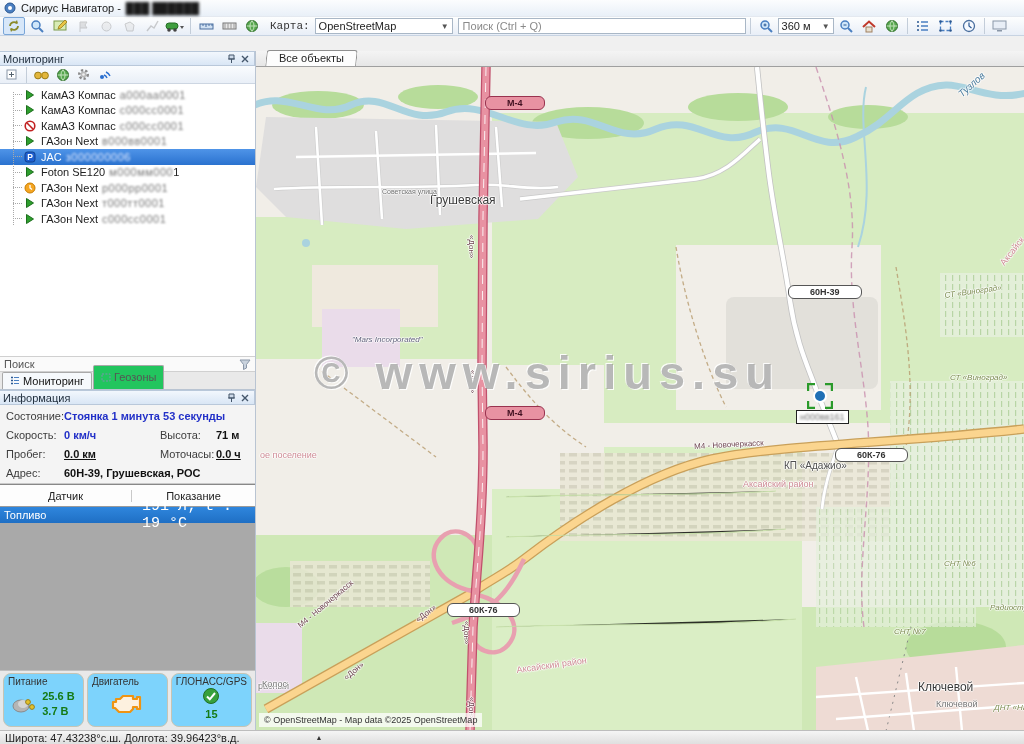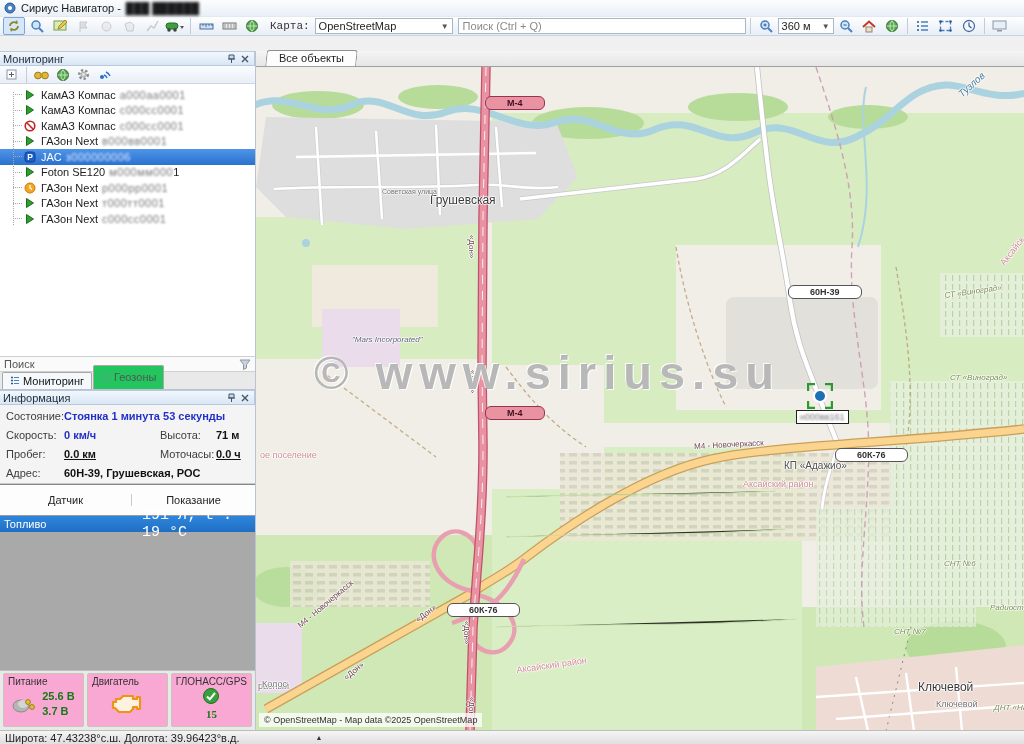--- a/index.html
+++ b/index.html
@@ -57,34 +57,34 @@
   
   .infogrid{background:#f4f4f4;padding:5px 6px 4px;display:grid;
     grid-template-columns:58px 96px 56px auto;row-gap:7px;align-items:center;border-bottom:1px solid #c9c9c9;}
   .il{color:#3c3c3c;}
   .iv{font-weight:bold;color:#111;}
   .iv.blue{color:#2230c8;}
   .iv.und{text-decoration:underline;}
   .ispan{grid-column:2 / span 3;}
   
   .sensors{background:#a9a9a9;flex:1;display:flex;flex-direction:column;border-top:1px solid #888;}
-  .shead{display:flex;background:#fdfdfd;border-bottom:1px solid #9a9a9a;height:31px;align-items:center;}
+  .shead{display:flex;background:#fdfdfd;border-bottom:1px solid #9a9a9a;height:22px;align-items:center;}
   .shead .c1{width:132px;text-align:center;border-right:1px solid #c9c9c9;}
   .shead .c2{flex:1;text-align:center;}
   .srow{display:flex;height:16px;align-items:center;background:#fff;}
   .srow.sel{background:linear-gradient(#2f86dd,#1f6fc4);color:#fff;}
   .srow .c1{width:132px;padding-left:4px;}
   .srow .c2{flex:1;padding-left:10px;font-family:"Liberation Mono","DejaVu Sans Mono",monospace;font-size:15px;}
   
   .gauges{height:60px;display:flex;gap:3px;padding:2px 3px 3px;background:#e9e9e9;border-top:1px solid #c0c0c0;}
-  .gbox{flex:1;background:#f9a8d4;border:1px solid #c6c4b4;border-radius:2px;padding:2px 4px;position:relative;}
+  .gbox{flex:1;background:#7dd3fc;border:1px solid #c6c4b4;border-radius:8px;padding:2px 4px;position:relative;}
   .gbox .glabel{font-size:10px;color:#333;}
   .gbox .gcontent{display:flex;align-items:center;justify-content:center;gap:6px;margin-top:2px;}
   .gval{color:#157a15;font-weight:bold;font-size:11px;line-height:15px;}
-  .gcenter{text-align:center;font-family:Liberation Serif, serif;}
+  .gcenter{text-align:center;}
   
   .statusbar{position:absolute;left:0;right:0;bottom:0;height:14px;background:linear-gradient(#f5f5f5,#dfdfdf);
     border-top:1px solid #bdbdbd;display:flex;align-items:center;padding:0 5px;font-size:11px;color:#222;}
   .sbexp{margin-left:76px;font-size:7px;color:#333;}
   
   .maparea{flex:1;display:flex;flex-direction:column;background:#f0f0f0;}
   .maptabbar{height:16px;background:linear-gradient(#f4f4f4,#e6e6e6);border-bottom:1px solid #9f9f9f;
     display:flex;align-items:flex-end;padding-left:10px;}
   .maptab{background:#fdfdfd;border:1px solid #8f8f8f;border-bottom:none;border-radius:3px 3px 0 0;
     padding:1px 12px 2px;font-size:11px;transform:skewX(-6deg);}

